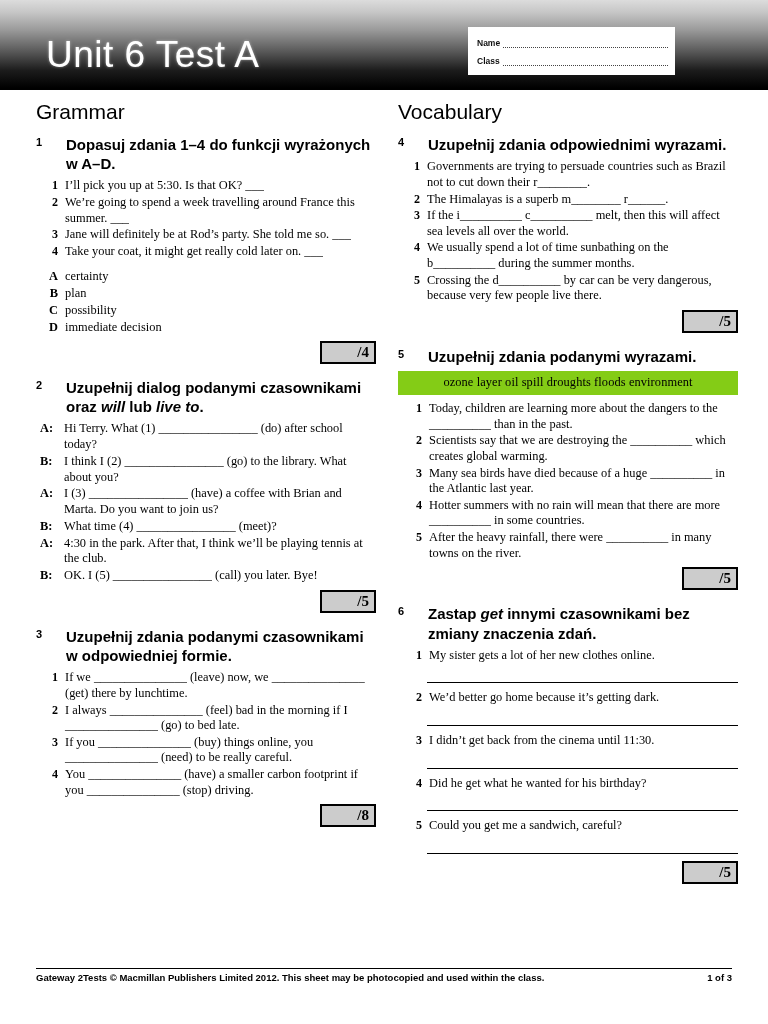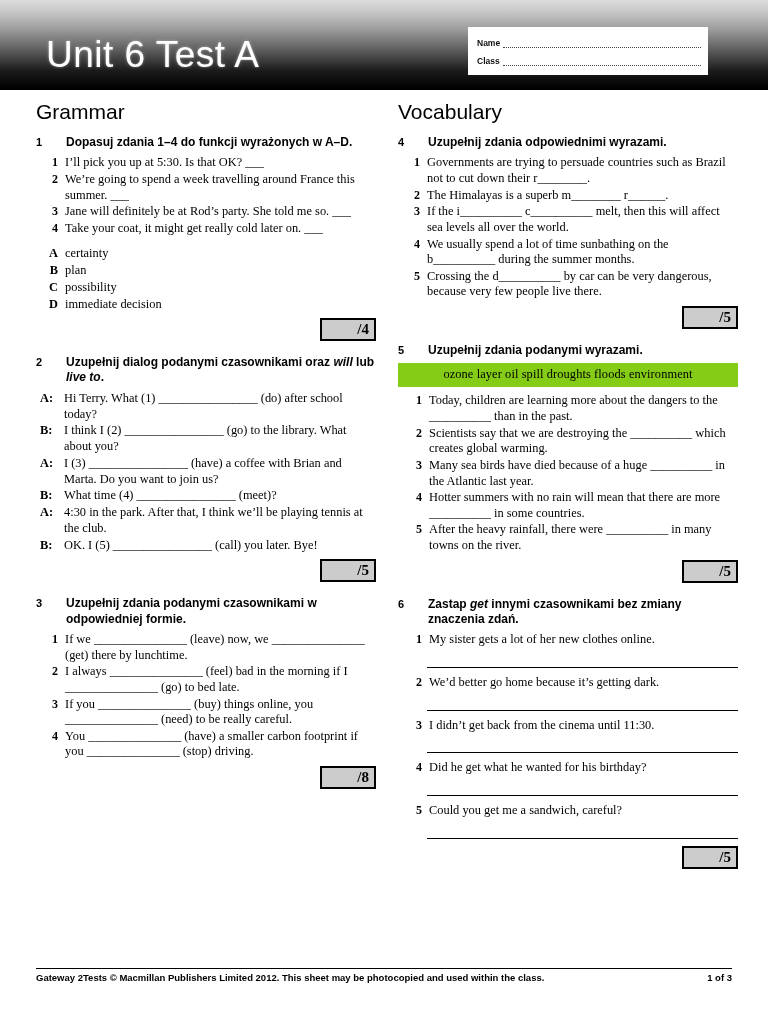--- a/index.html
+++ b/index.html
@@ -31,21 +31,21 @@
     font-size: 37px;
     color: #ffffff;
     letter-spacing: 0.5px;
     line-height: 1;
     text-shadow: 0 0 3px rgba(255,255,255,0.45);
   }
   .namebox {
     position: absolute;
     left: 468px;
     top: 27px;
-    width: 240px;
+    width: 207px;
     height: 48px;
     background: #ffffff;
     border: 1px solid #ffffff;
     box-sizing: border-box;
     text-align: right;
   }
   .namerow {
     position: absolute;
     left: 8px;
     right: 6px;
@@ -107,21 +107,21 @@
   .ex-num {
     flex: 0 0 30px;
     font-family: "Liberation Sans", sans-serif;
     font-size: 11px;
     font-weight: bold;
     line-height: 1.28;
   }
   .ex-instr {
     flex: 1 1 auto;
     font-family: "Liberation Sans", sans-serif;
-    font-size: 12px;
+    font-size: 15px;
     font-weight: bold;
     line-height: 1.28;
   }
   .ex-instr em { font-style: italic; }
 
   .items { margin: 0; padding: 0; }
   .item {
     display: flex;
     align-items: flex-start;
     font-size: 12.4px;

